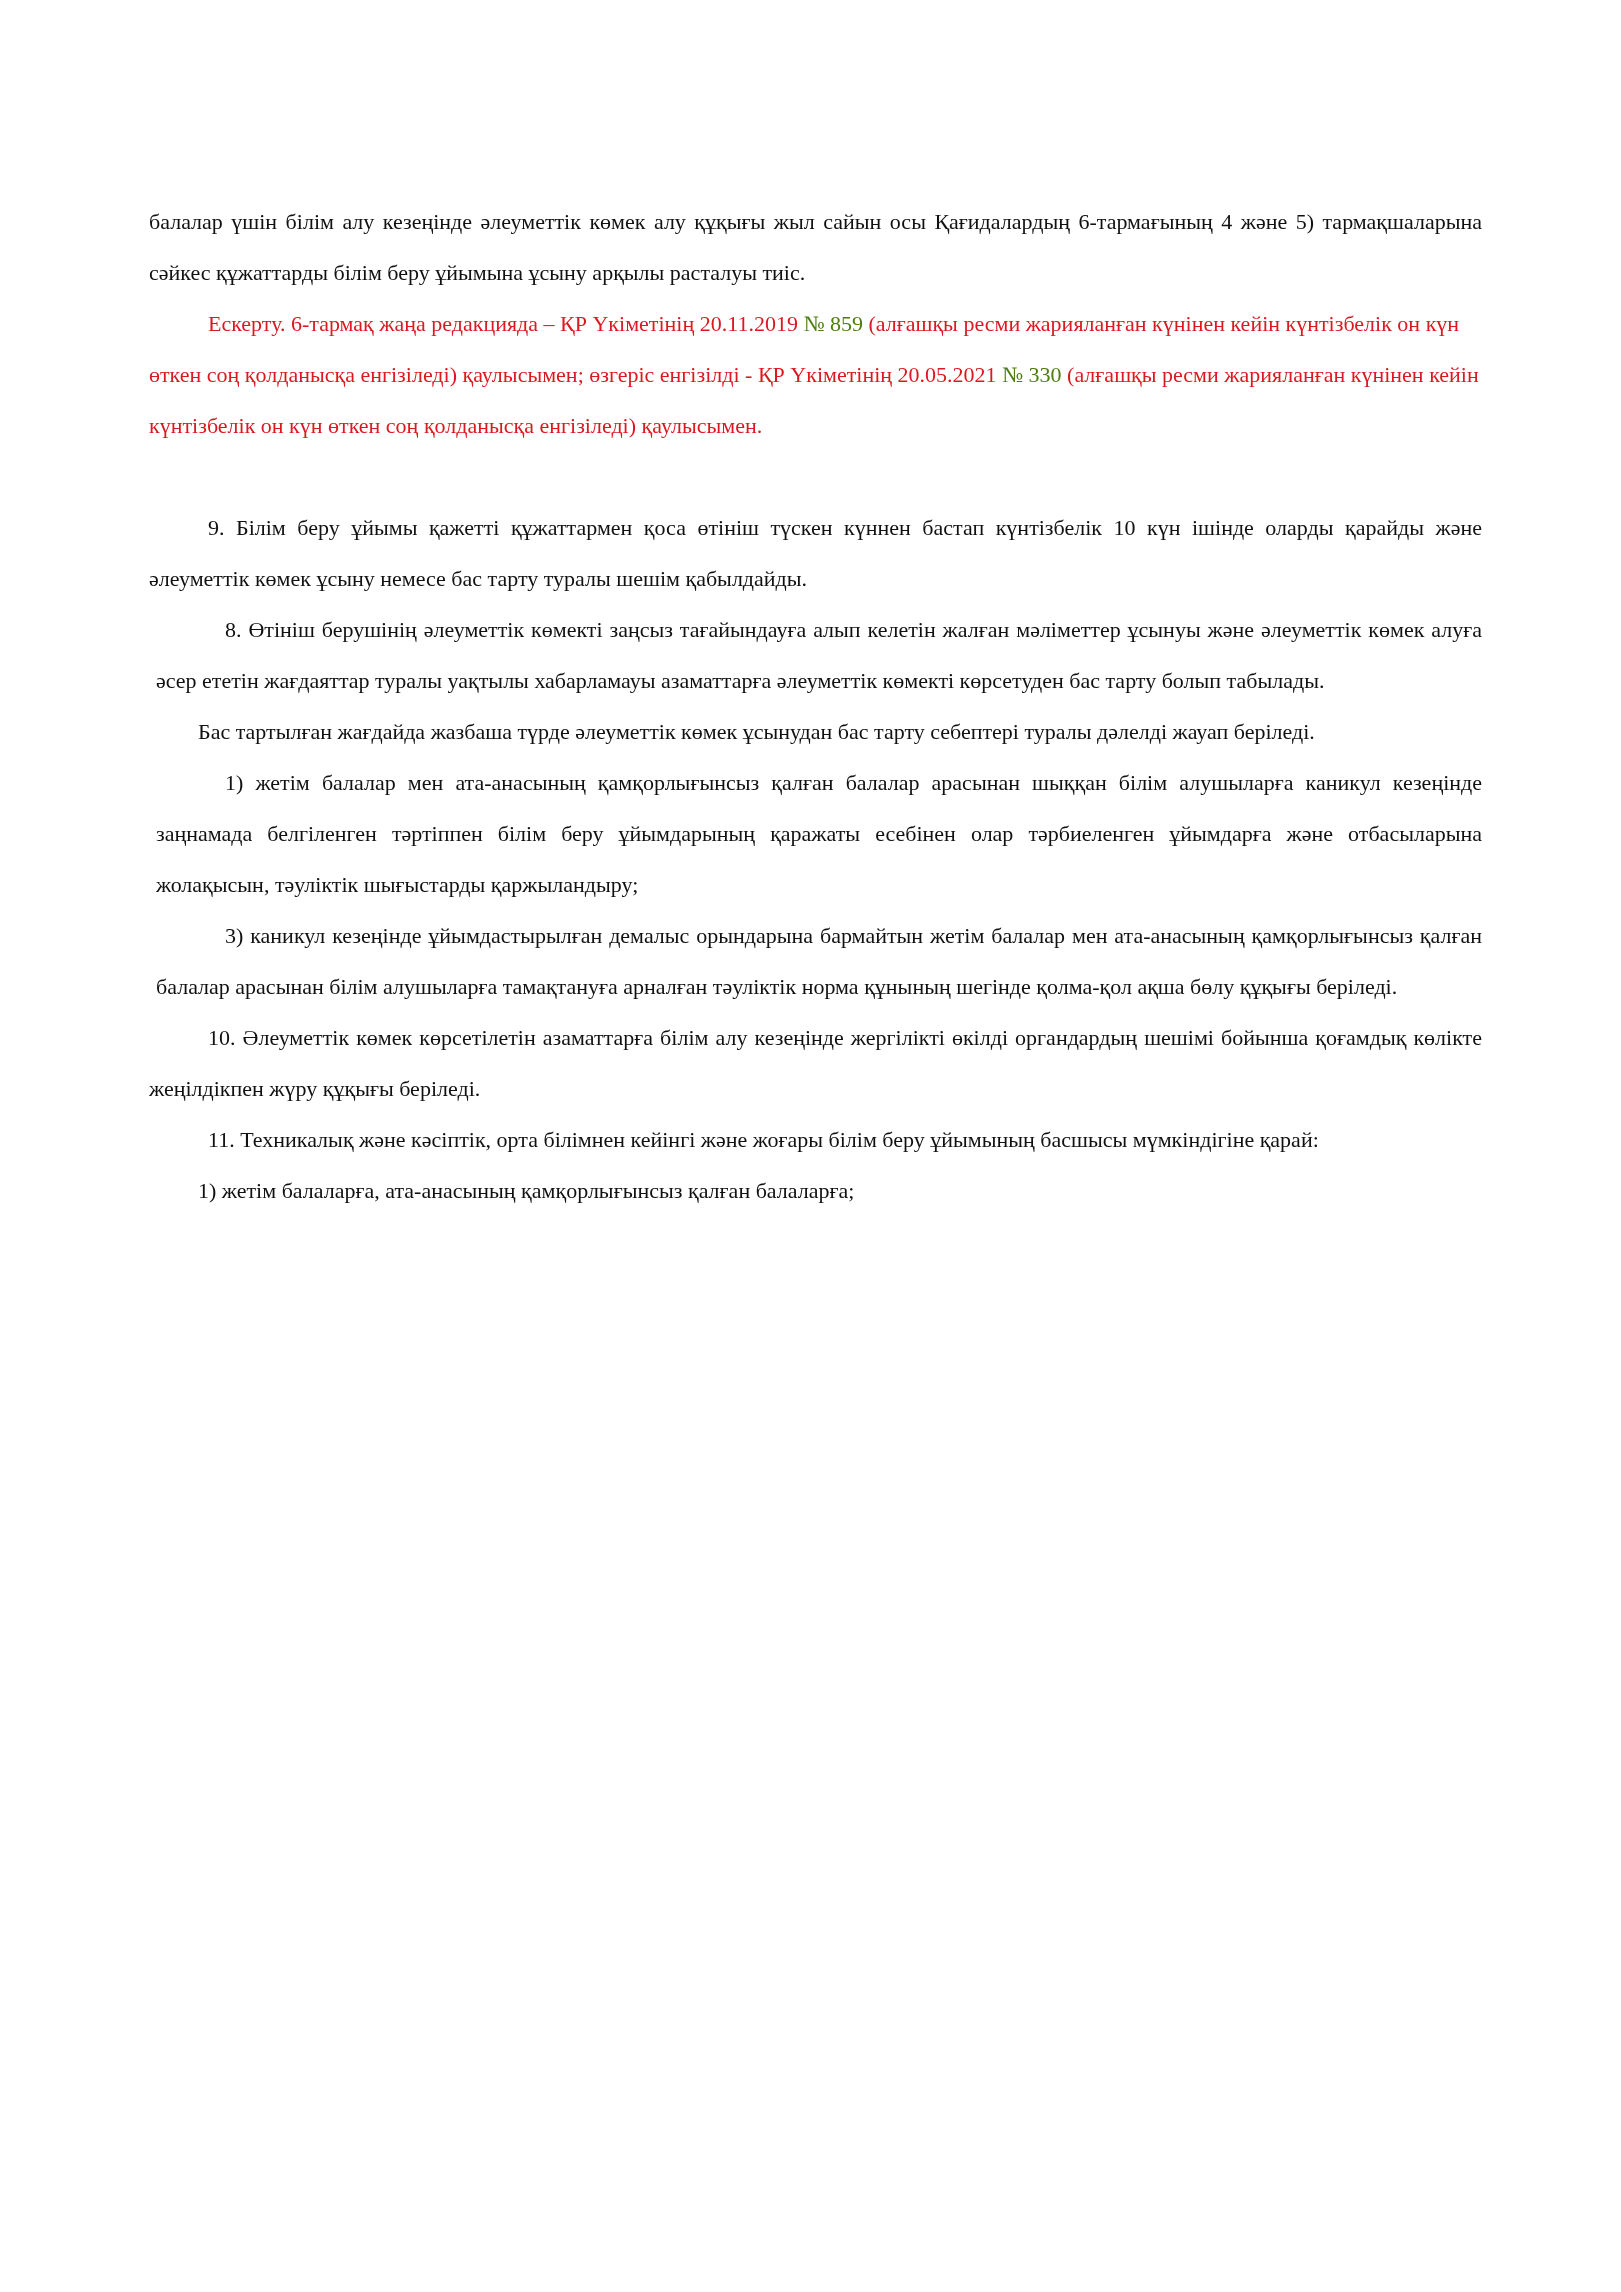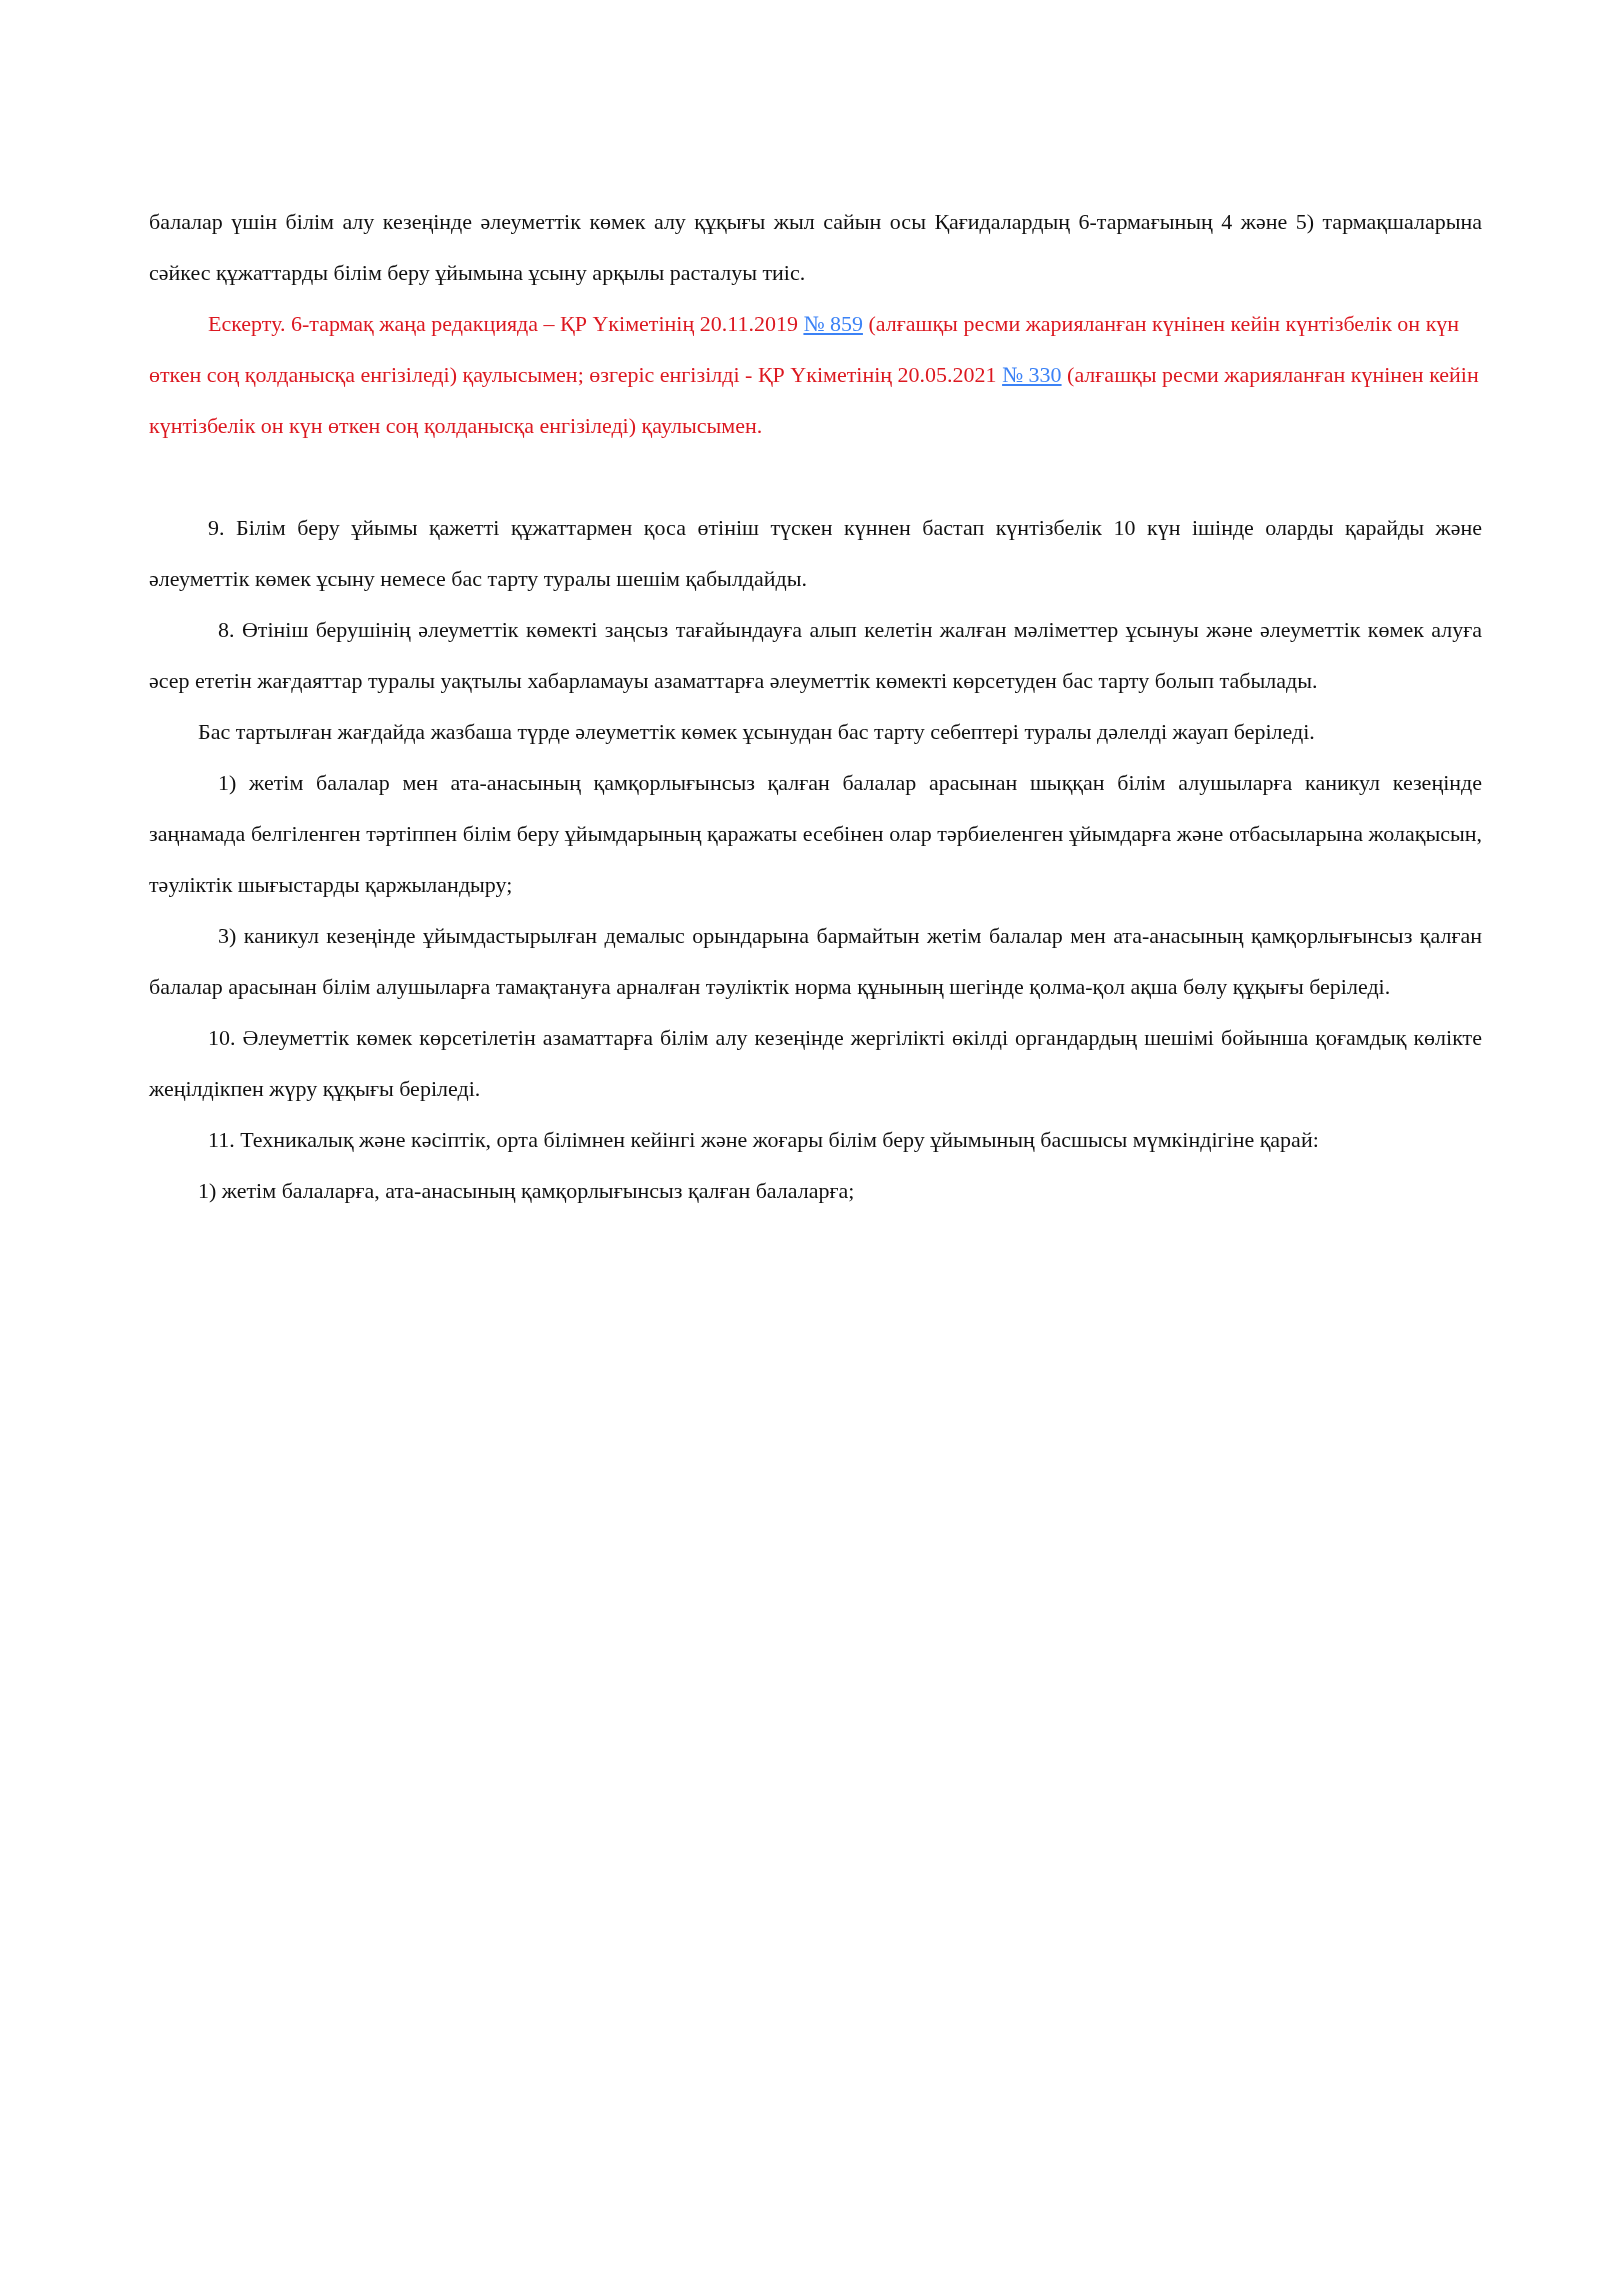--- a/index.html
+++ b/index.html
@@ -4,24 +4,24 @@
 <style>
   html, body { margin: 0; padding: 0; background: #ffffff; }
   body { width: 1621px; height: 2293px; position: relative; overflow: hidden; }
   .page {
     position: absolute; left: 149px; top: 196px; width: 1333px;
     font-family: "Liberation Serif", "DejaVu Serif", serif;
     font-size: 22px; line-height: 51px; color: #111111;
   }
   .p { margin: 0; text-align: justify; }
   .indent { text-indent: 59px; }
-  .indent2 { text-indent: 69px; }
+  .indent2 { text-indent: 69px; margin-left: 7px; }
   .indent3 { text-indent: 49px; }
   .note { color: #dc1820; text-align: left; }
-  .note .black { color: #3b82f6; text-decoration: underline; }
+  .note .black { color: #4d7c0f; }
   .gap { height: 51px; }
 </style>
 </head>
 <body>
 
 <div class="page">
   <p class="p">балалар үшін білім алу кезеңінде әлеуметтік көмек алу құқығы жыл сайын осы Қағидалардың 6-тармағының 4 және 5) тармақшаларына сәйкес құжаттарды білім беру ұйымына ұсыну арқылы расталуы тиіс.</p>
 
   <p class="p note indent"><span>Ескерту. 6-тармақ жаңа редакцияда – ҚР Үкіметінің 20.11.2019 </span><span class="black">№ 859</span><span> (алғашқы ресми жарияланған күнінен кейін күнтізбелік он күн өткен соң қолданысқа енгізіледі) қаулысымен; өзгеріс енгізілді - ҚР Үкіметінің 20.05.2021 </span><span class="black">№ 330</span><span> (алғашқы ресми жарияланған күнінен кейін күнтізбелік он күн өткен соң қолданысқа енгізіледі) қаулысымен.</span></p>
 

